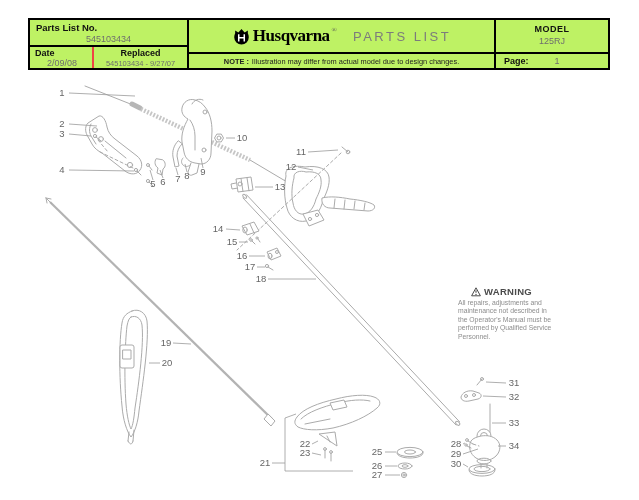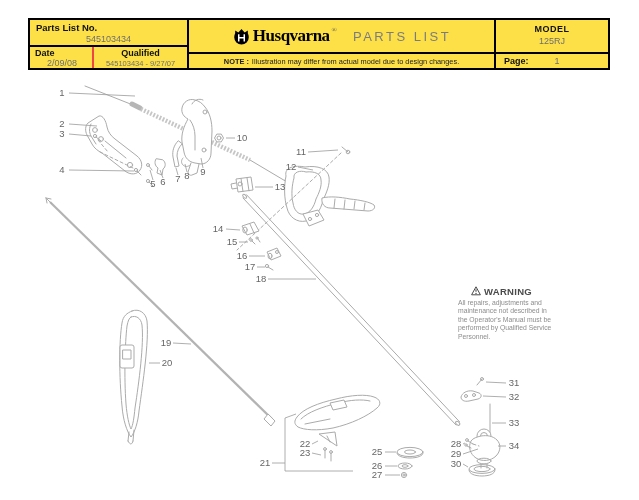--- a/index.html
+++ b/index.html
@@ -1,21 +1,21 @@
 <!DOCTYPE html>
 <html><head>
 <meta charset="utf-8">
 <style>
   html,body{margin:0;padding:0;background:#fff;}
   body{width:639px;height:500px;position:relative;overflow:hidden;
        font-family:"Liberation Sans",sans-serif;-webkit-font-smoothing:antialiased;}
 
   
   .hdr{position:absolute;left:28px;top:18px;width:582px;height:52px;
-       border:2px solid #000;display:flex;box-sizing:border-box;background:#fde047;z-index:5;}
+       border:2px solid #000;display:flex;box-sizing:border-box;background:#bef264;z-index:5;}
   .hdr *{box-sizing:border-box;}
   .hdr-left{width:159px;border-right:2px solid #000;display:flex;flex-direction:column;}
   .plist-row{height:28px;border-bottom:2px solid #000;padding:2px 6px 0 6px;}
   .plist-label{font-size:9.5px;font-weight:bold;color:#111;}
   .plist-value{font-size:9px;color:#6e6e6e;text-align:center;margin-top:1px;}
   .date-row{flex:1;display:flex;}
   .date-cell{width:64px;border-right:2px solid #ef4444;padding:1px 5px 0 5px;}
   .cell-label{font-size:9px;font-weight:bold;color:#111;}
   .date-value{font-size:9px;color:#6e6e6e;margin:0 0 0 12px;}
   .replaced-cell{flex:1;padding-top:1px;text-align:center;}
@@ -32,21 +32,21 @@
   .hdr-right{width:114px;border-left:2px solid #000;display:flex;flex-direction:column;}
   .model-cell{height:34px;border-bottom:2px solid #000;text-align:center;padding-top:4px;}
   .model-label{font-size:9px;font-weight:bold;color:#111;letter-spacing:.5px;}
   .model-value{font-size:9px;color:#6e6e6e;margin-top:2px;}
   .page-cell{flex:1;display:flex;align-items:center;padding-left:8px;}
   .page-label{font-size:9px;font-weight:bold;color:#111;}
   .page-value{font-size:9px;color:#6e6e6e;margin-left:26px;}
 
   
   .warn{position:absolute;left:458px;top:286px;width:112px;z-index:4;}
-  .warn-title{display:flex;align-items:flex-start;padding-left:13px;}
+  .warn-title{display:flex;align-items:center;padding-left:13px;}
   .warn-title span{font-size:9.5px;font-weight:bold;color:#4a4a4a;letter-spacing:.3px;margin-left:3px;}
   .warn-lines{margin-top:2px;font-size:6.8px;line-height:8.4px;color:#8d8d8d;}
 
   
   svg.diagram{position:absolute;left:0;top:0;z-index:1;}
   .part{stroke:#ababab;fill:none;stroke-width:1;stroke-linejoin:round;stroke-linecap:round;}
   .part-fill{stroke:#ababab;fill:#fff;stroke-width:1;stroke-linejoin:round;}
   .dashed{stroke-dasharray:3 2.6;}
   .shaft{stroke:#b3b3b3;stroke-width:2.2;fill:none;}
   .spring{stroke:#c6c6c6;stroke-width:4.5;stroke-dasharray:1.8 1.6;fill:none;}
@@ -62,21 +62,21 @@
     <div class="plist-row">
       <div class="plist-label">Parts List No.</div>
       <div class="plist-value">545103434</div>
     </div>
     <div class="date-row">
       <div class="date-cell">
         <div class="cell-label">Date</div>
         <div class="date-value">2/09/08</div>
       </div>
       <div class="replaced-cell">
-        <div class="cell-label">Qualified</div>
+        <div class="cell-label">Replaced</div>
         <div class="replaced-value">545103434 - 9/27/07</div>
       </div>
     </div>
   </div>
   <div class="hdr-mid">
     <div class="logo-row">
       <div class="brand-wrap">
         <svg class="crown-icon" viewBox="0 0 24 24">
           <path d="M4,8 L4,4.5 L8,6.8 L12,2.5 L16,6.8 L20,4.5 L20,8 C20.8,9.5 21.2,11.2 21.2,13 A9.2,9.2 0 0 1 2.8,13 C2.8,11.2 3.2,9.5 4,8 Z" fill="#000"></path>
           <path d="M8.5,9.2 V18.4 M15.5,9.2 V18.4 M8.5,13.6 H15.5" stroke="#fff" stroke-width="1.9" fill="none"></path>

